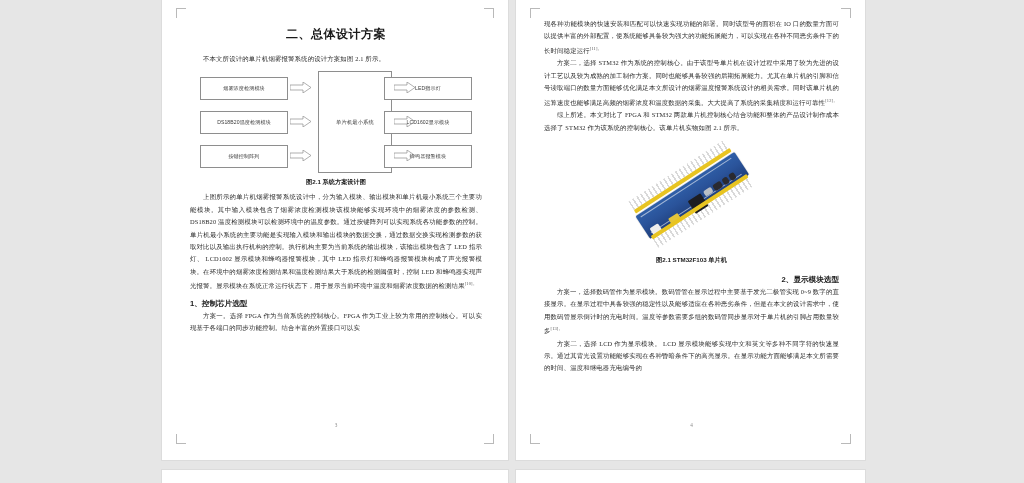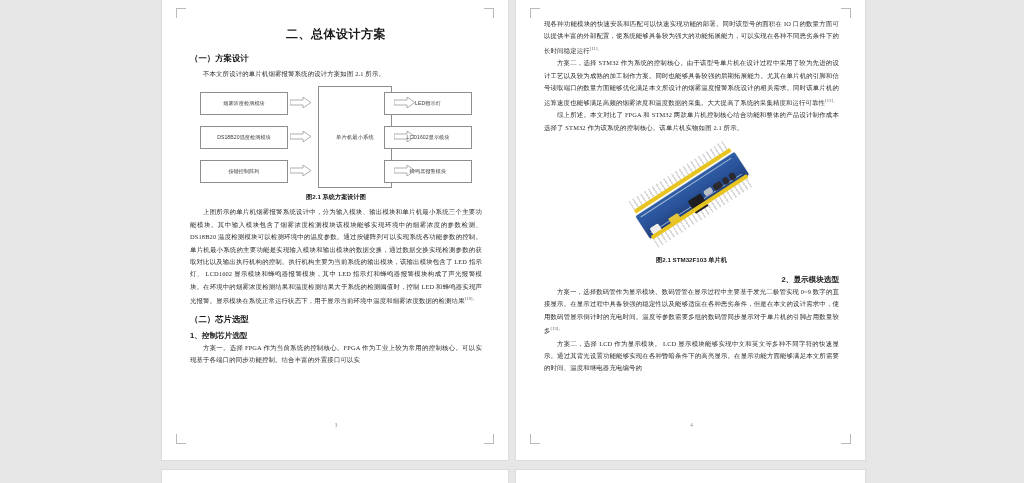--- a/index.html
+++ b/index.html
@@ -244,21 +244,20 @@
   <div class="page p3">
     <div class="cmark tl" style="left:14px;top:12px;"></div>
     <div class="cmark tr" style="right:14px;top:12px;"></div>
     <div class="cmark bl" style="left:14px;bottom:16px;"></div>
     <div class="cmark br" style="right:14px;bottom:16px;"></div>
 
     <div class="content">
 
       <div class="h-sec">二、总体设计方案</div>
 
-      <div class="h-sub">（一）方案设计</div>
 
       <p class="body">不本文所设计的单片机烟雾报警系统的设计方案如图 2.1 所示。</p>
 
       <div class="diagram">
 
         <div class="dbox left l1">烟雾浓度检测模块</div>
         <div class="dbox left l2">DS18B20温度检测模块</div>
         <div class="dbox left l3">按键控制阵列</div>
 
         <div class="dbox mcu">单片机最小系统</div>
@@ -296,21 +295,20 @@
           <svg width="22" height="11" viewBox="0 0 22 11">
               <polygon points="0,3 13,3 13,0 21,5.5 13,11 13,8 0,8" fill="none" stroke="#8e8e8e" stroke-width="0.7"></polygon>
             </svg>
         </div>
       </div>
 
       <div class="figcap">图2.1  系统方案设计图</div>
 
       <p class="body"><span>上图所示的单片机烟雾报警系统设计中，分为输入模块、输出模块和单片机最小系统三个主要功能模块。其中输入模块包含了烟雾浓度检测模块该模块能够实现环境中的烟雾浓度的参数检测、DS18B20 温度检测模块可以检测环境中的温度参数。通过按键阵列可以实现系统各功能参数的控制。单片机最小系统的主要功能是实现输入模块和输出模块的数据交换，通过数据交换实现检测参数的获取对比以及输出执行机构的控制。执行机构主要为当前系统的输出模块，该输出模块包含了 LED 指示灯、 LCD1602 显示模块和蜂鸣器报警模块，其中 LED 指示灯和蜂鸣器报警模块构成了声光报警模块。在环境中的烟雾浓度检测结果和温度检测结果大于系统的检测阈值时，控制 LED 和蜂鸣器实现声光报警。显示模块在系统正常运行状态下，用于显示当前环境中温度和烟雾浓度数据的检测结果</span><sup class="ref">[10]。</sup></p>
 
-      <div class="h-sub">（二）芯片选型</div>
 
       <div class="h-sub2">1、控制芯片选型</div>
 
       <p class="body">方案一。选择 FPGA 作为当前系统的控制核心。FPGA 作为工业上较为常用的控制核心。可以实现基于各端口的同步功能控制。结合丰富的外置接口可以实</p>
 
       <div class="pagenum">3</div>
     </div>
   </div>
 
   <div class="page p4">

